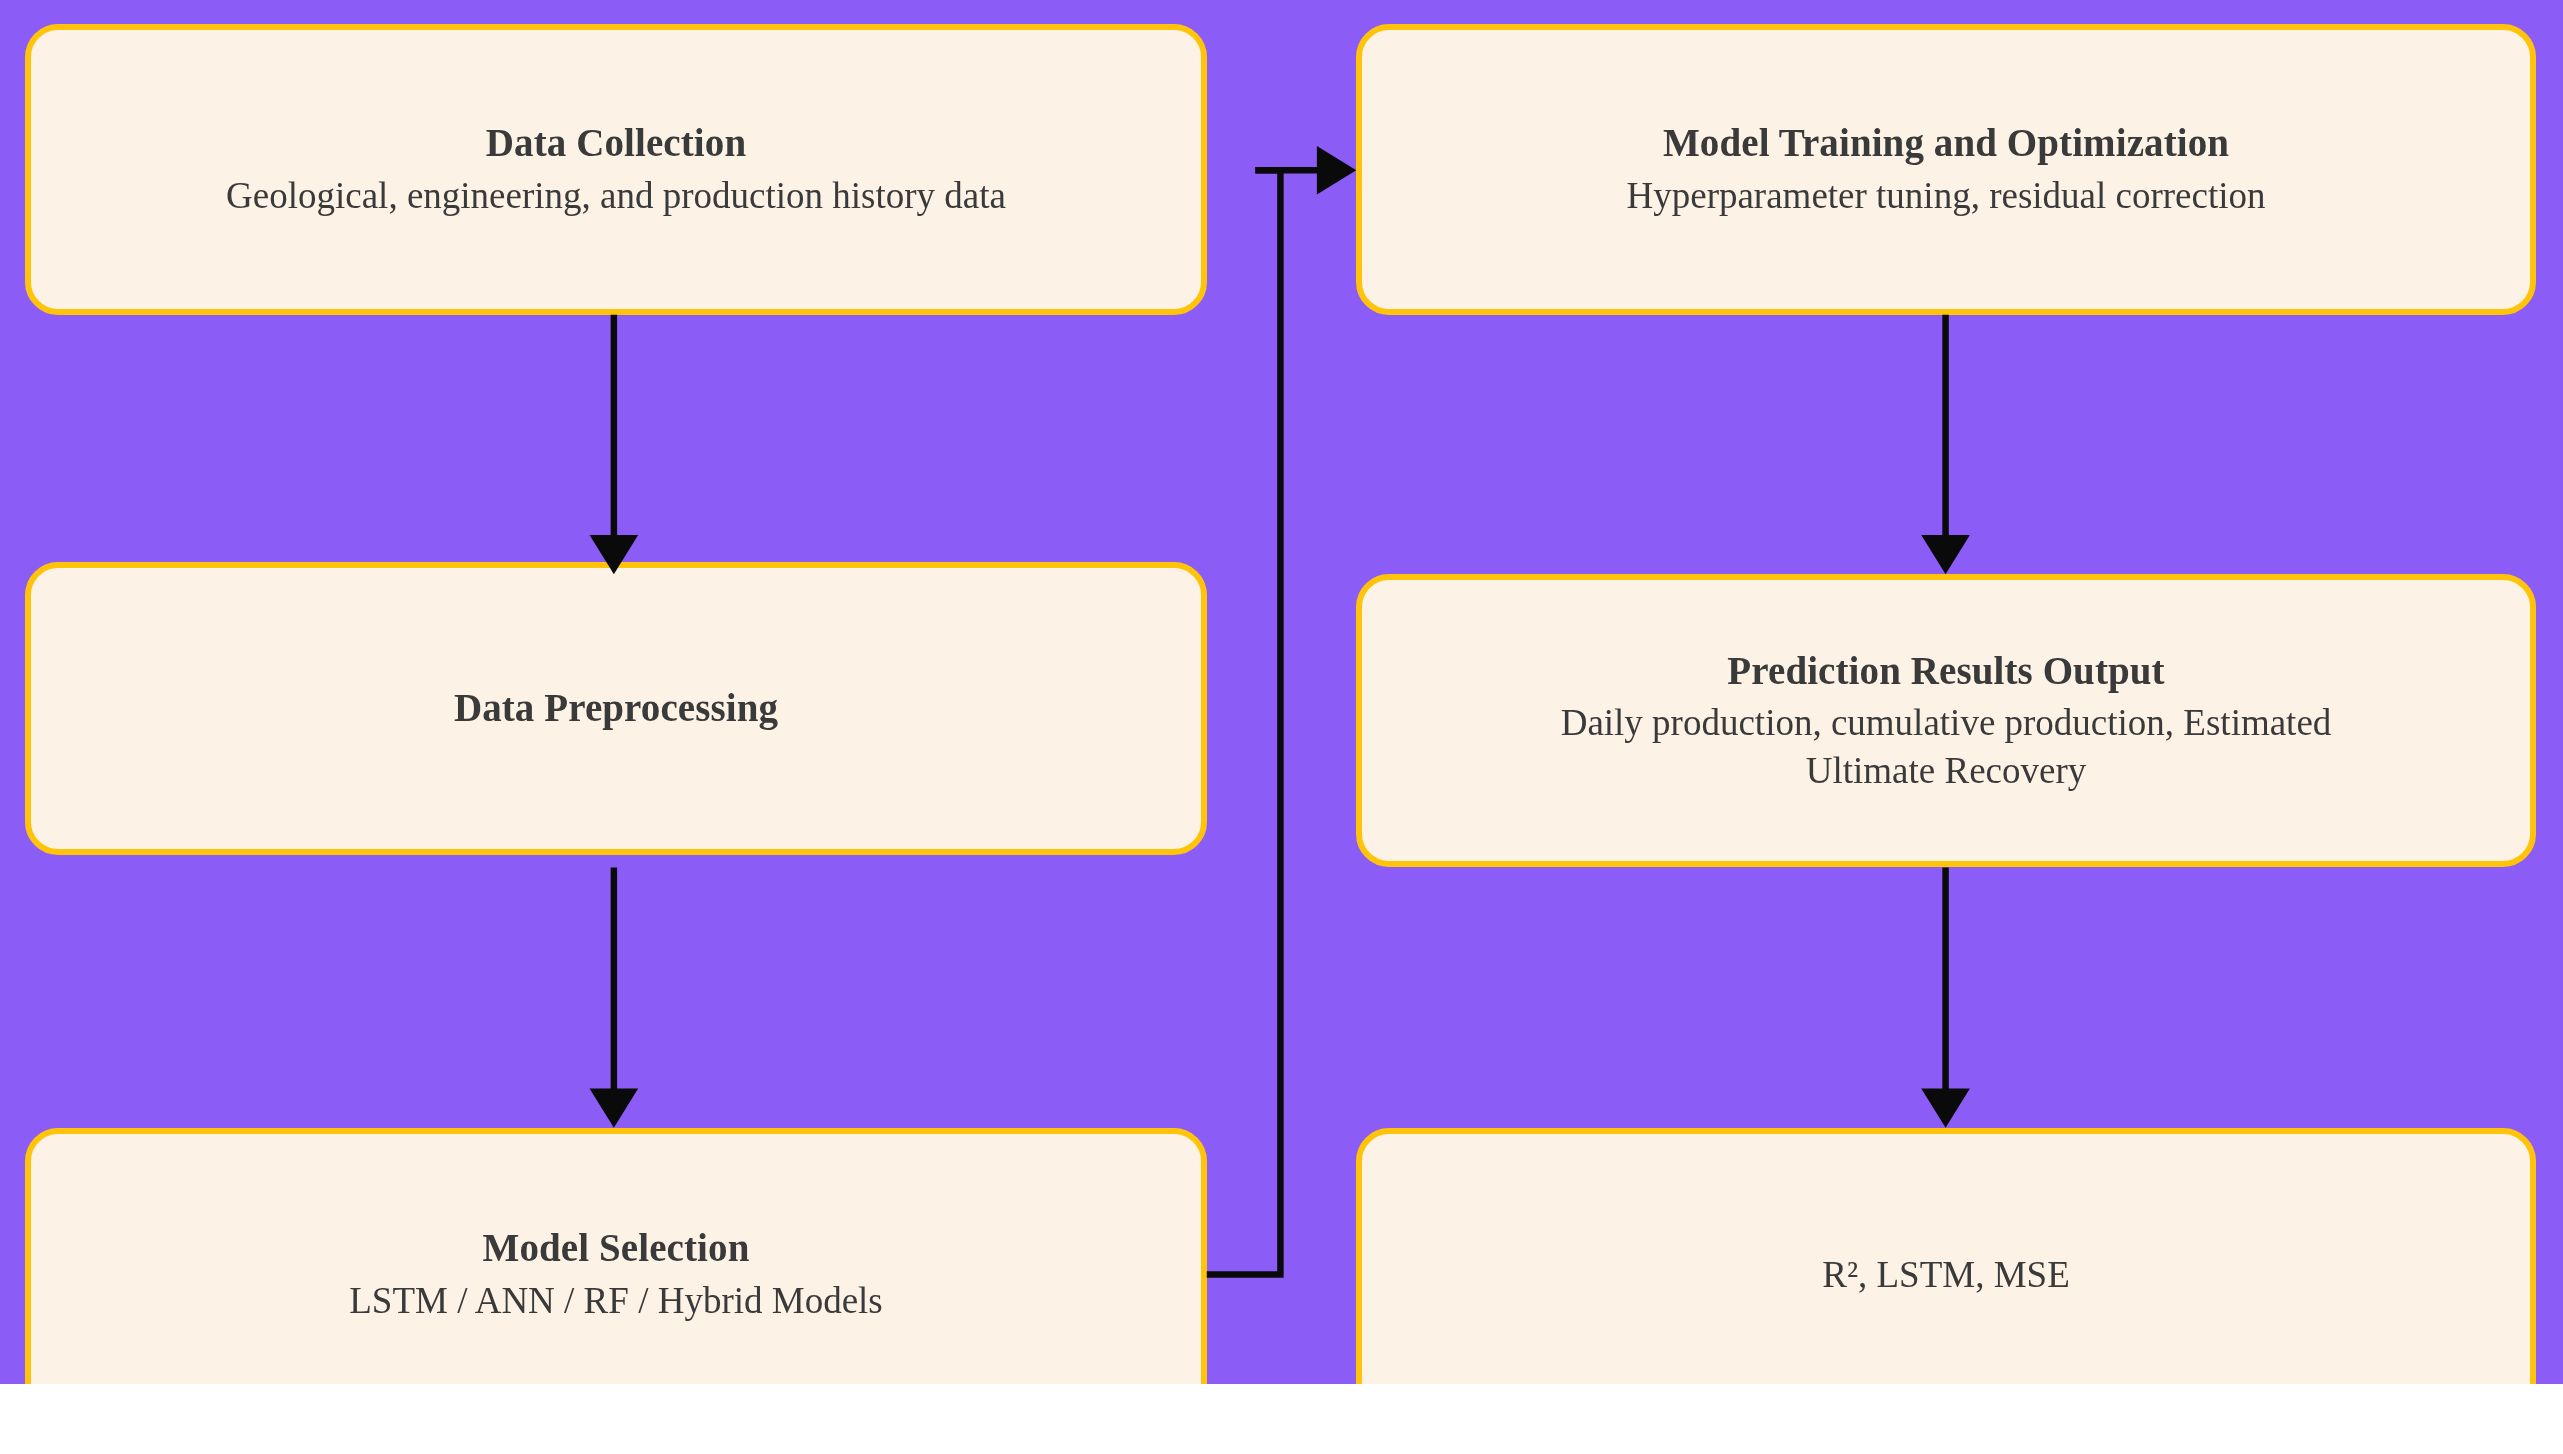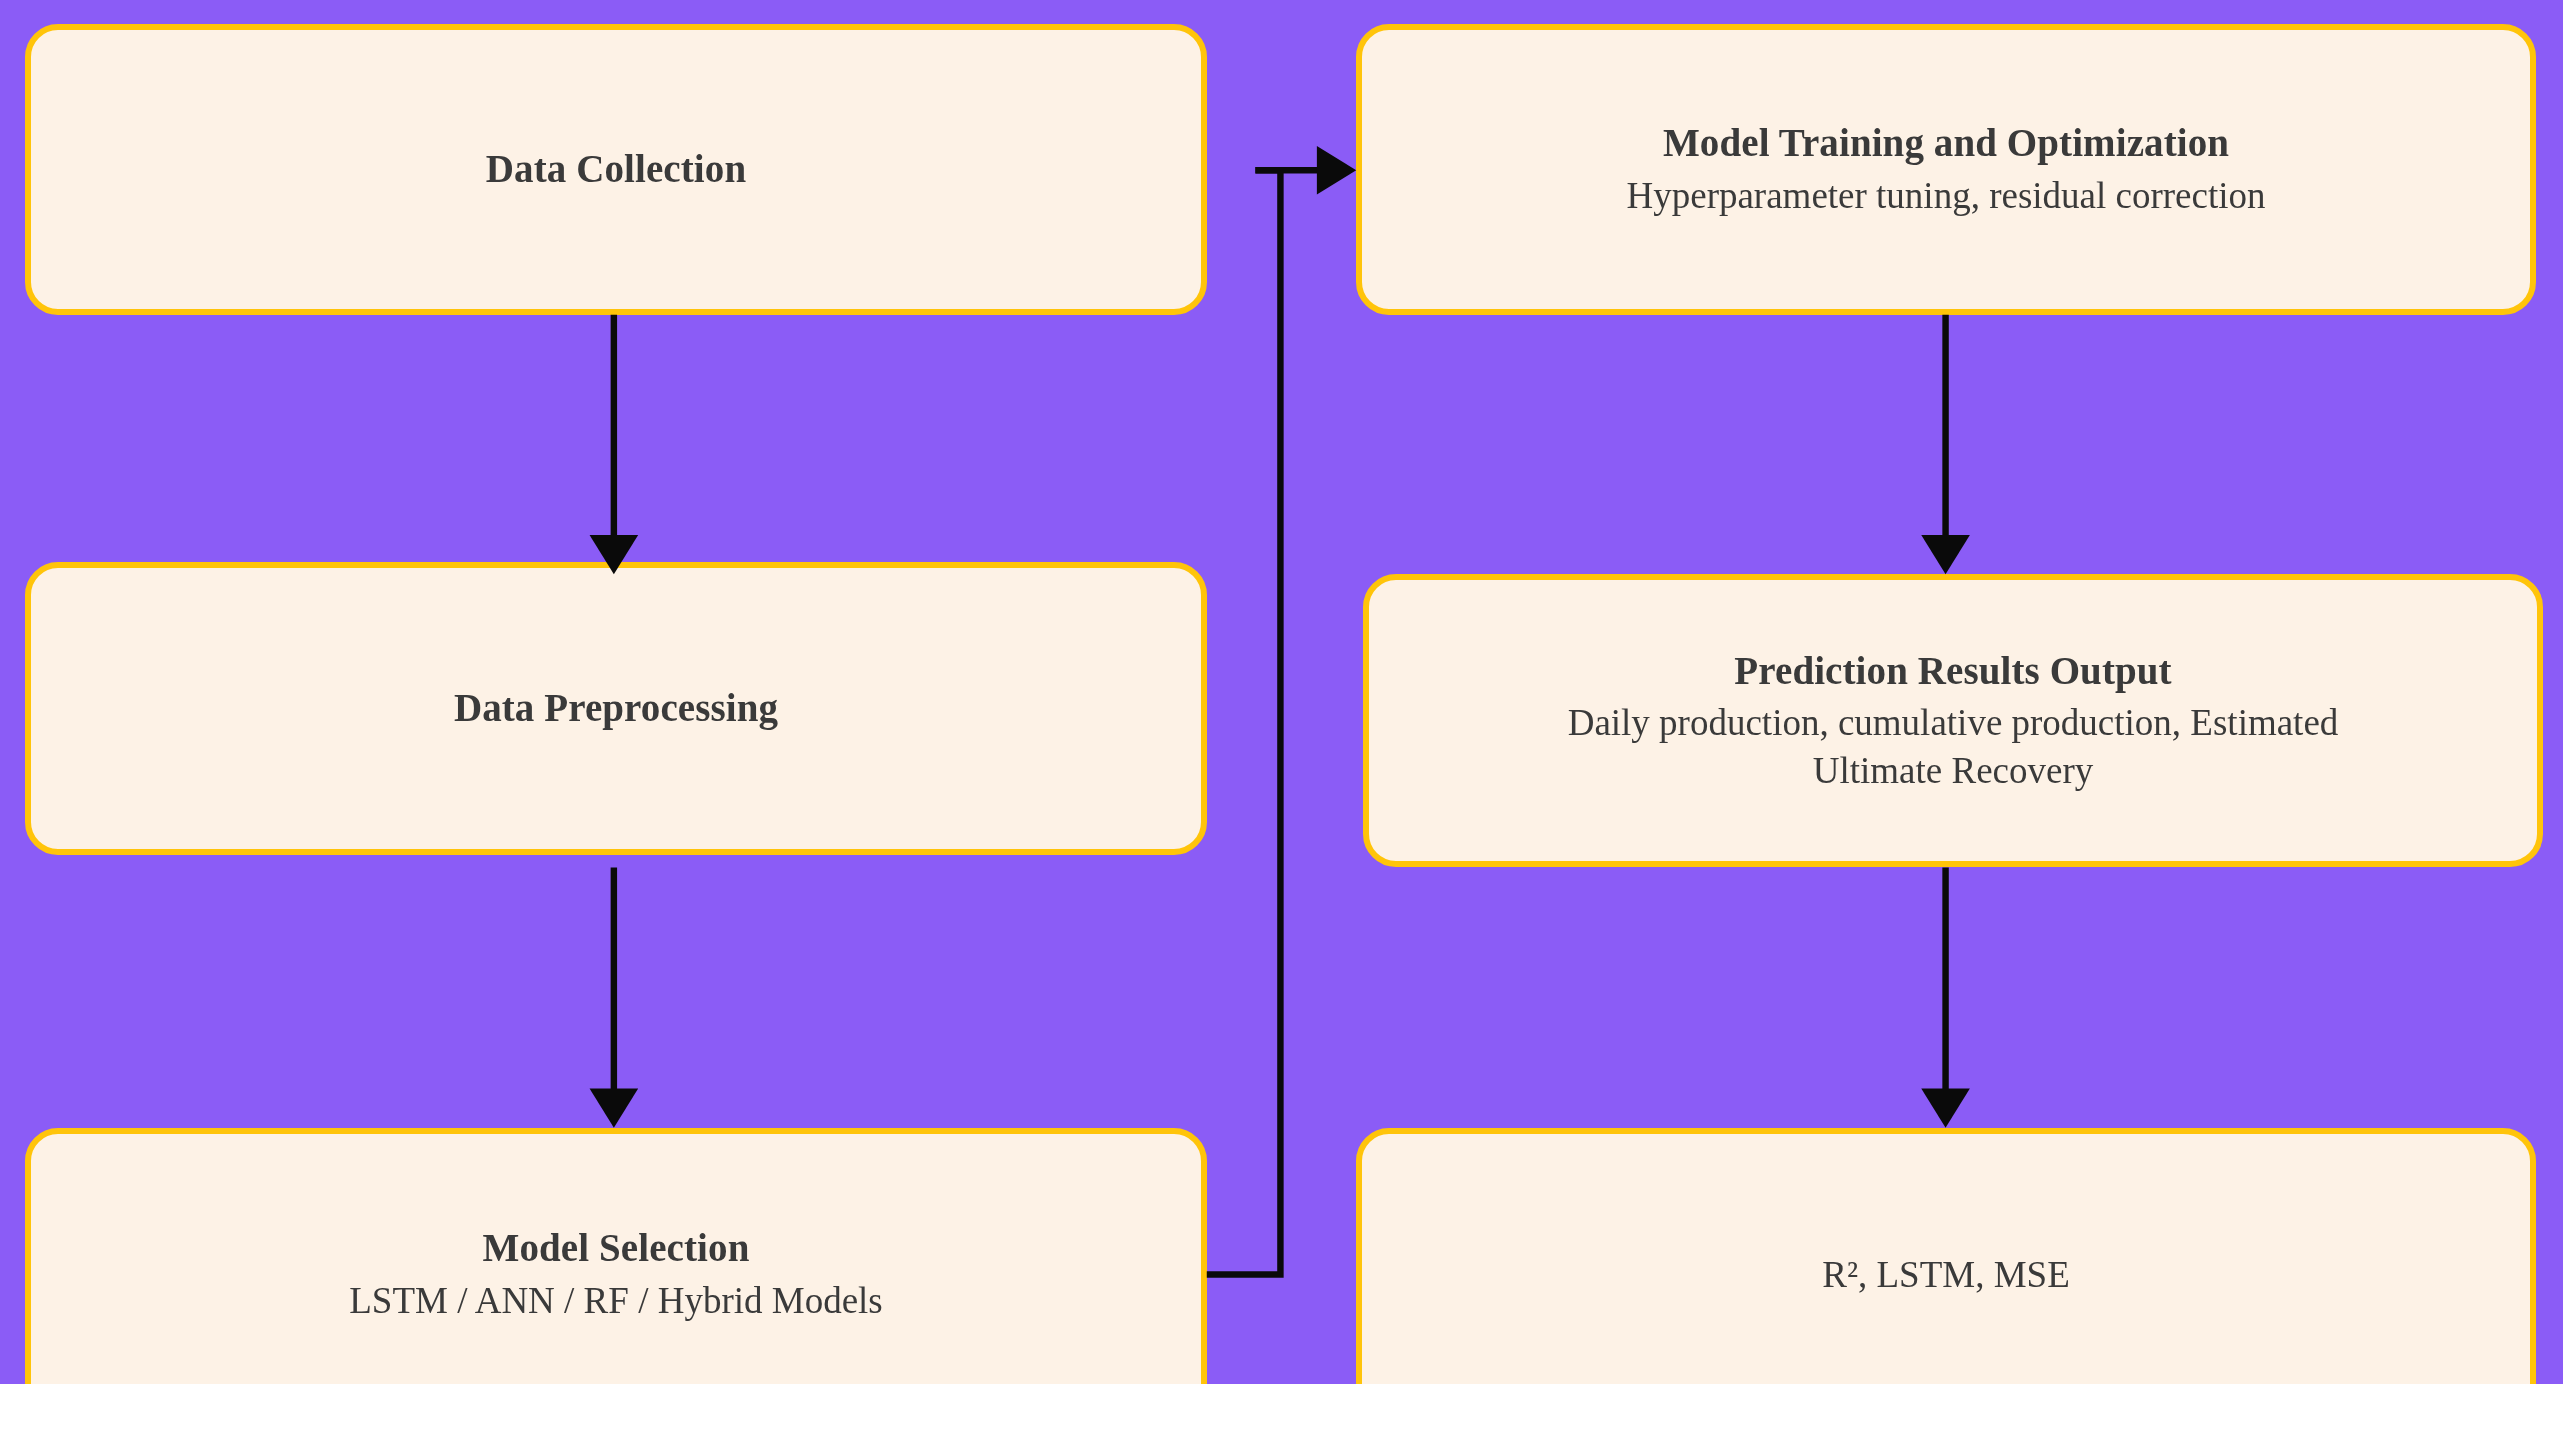--- a/index.html
+++ b/index.html
@@ -46,21 +46,21 @@
     color: #3A3A3A;
     margin-top: 2.9px;
     white-space: pre-line;
   }
 
   
   #node-data-collection      { left: 25px;   top: 23.6px;   width: 1182px; height: 291px; }
   #node-data-preprocessing   { left: 25px;   top: 562px;  width: 1182px; height: 293px; }
   #node-model-selection      { left: 25px;   top: 1128px; width: 1182px; height: 292px; }
   #node-model-training       { left: 1356px; top: 23.6px;   width: 1180px; height: 291px; }
-  #node-prediction-output    { left: 1356px; top: 574px;  width: 1180px; height: 293px; margin-left: 7px; }
+  #node-prediction-output    { left: 1356px; top: 574px;  width: 1180px; height: 293px; }
   #node-model-evaluation     { left: 1356px; top: 1128px; width: 1180px; height: 292px; }
 
   
   #connectors {
     position: absolute;
     left: 0;
     top: 0;
     width: 2563px;
     height: 1454px;
     pointer-events: none;
@@ -74,20 +74,21 @@
   }
   .edge-head { fill: #0A0A0A; stroke: none; }
 </style>
 </head>
 <body>
 
 <div id="canvas">
 
   <div class="node" id="node-data-collection">
     <div class="node-title">Data Collection</div>
+    <div class="node-subtitle">Geological, engineering, and production history data</div>
   </div>
 
   <div class="node" id="node-data-preprocessing">
     <div class="node-title">Data Preprocessing</div>
   </div>
 
   <div class="node" id="node-model-training">
     <div class="node-title">Model Training and Optimization</div>
     <div class="node-subtitle">Hyperparameter tuning, residual correction</div>
   </div>

